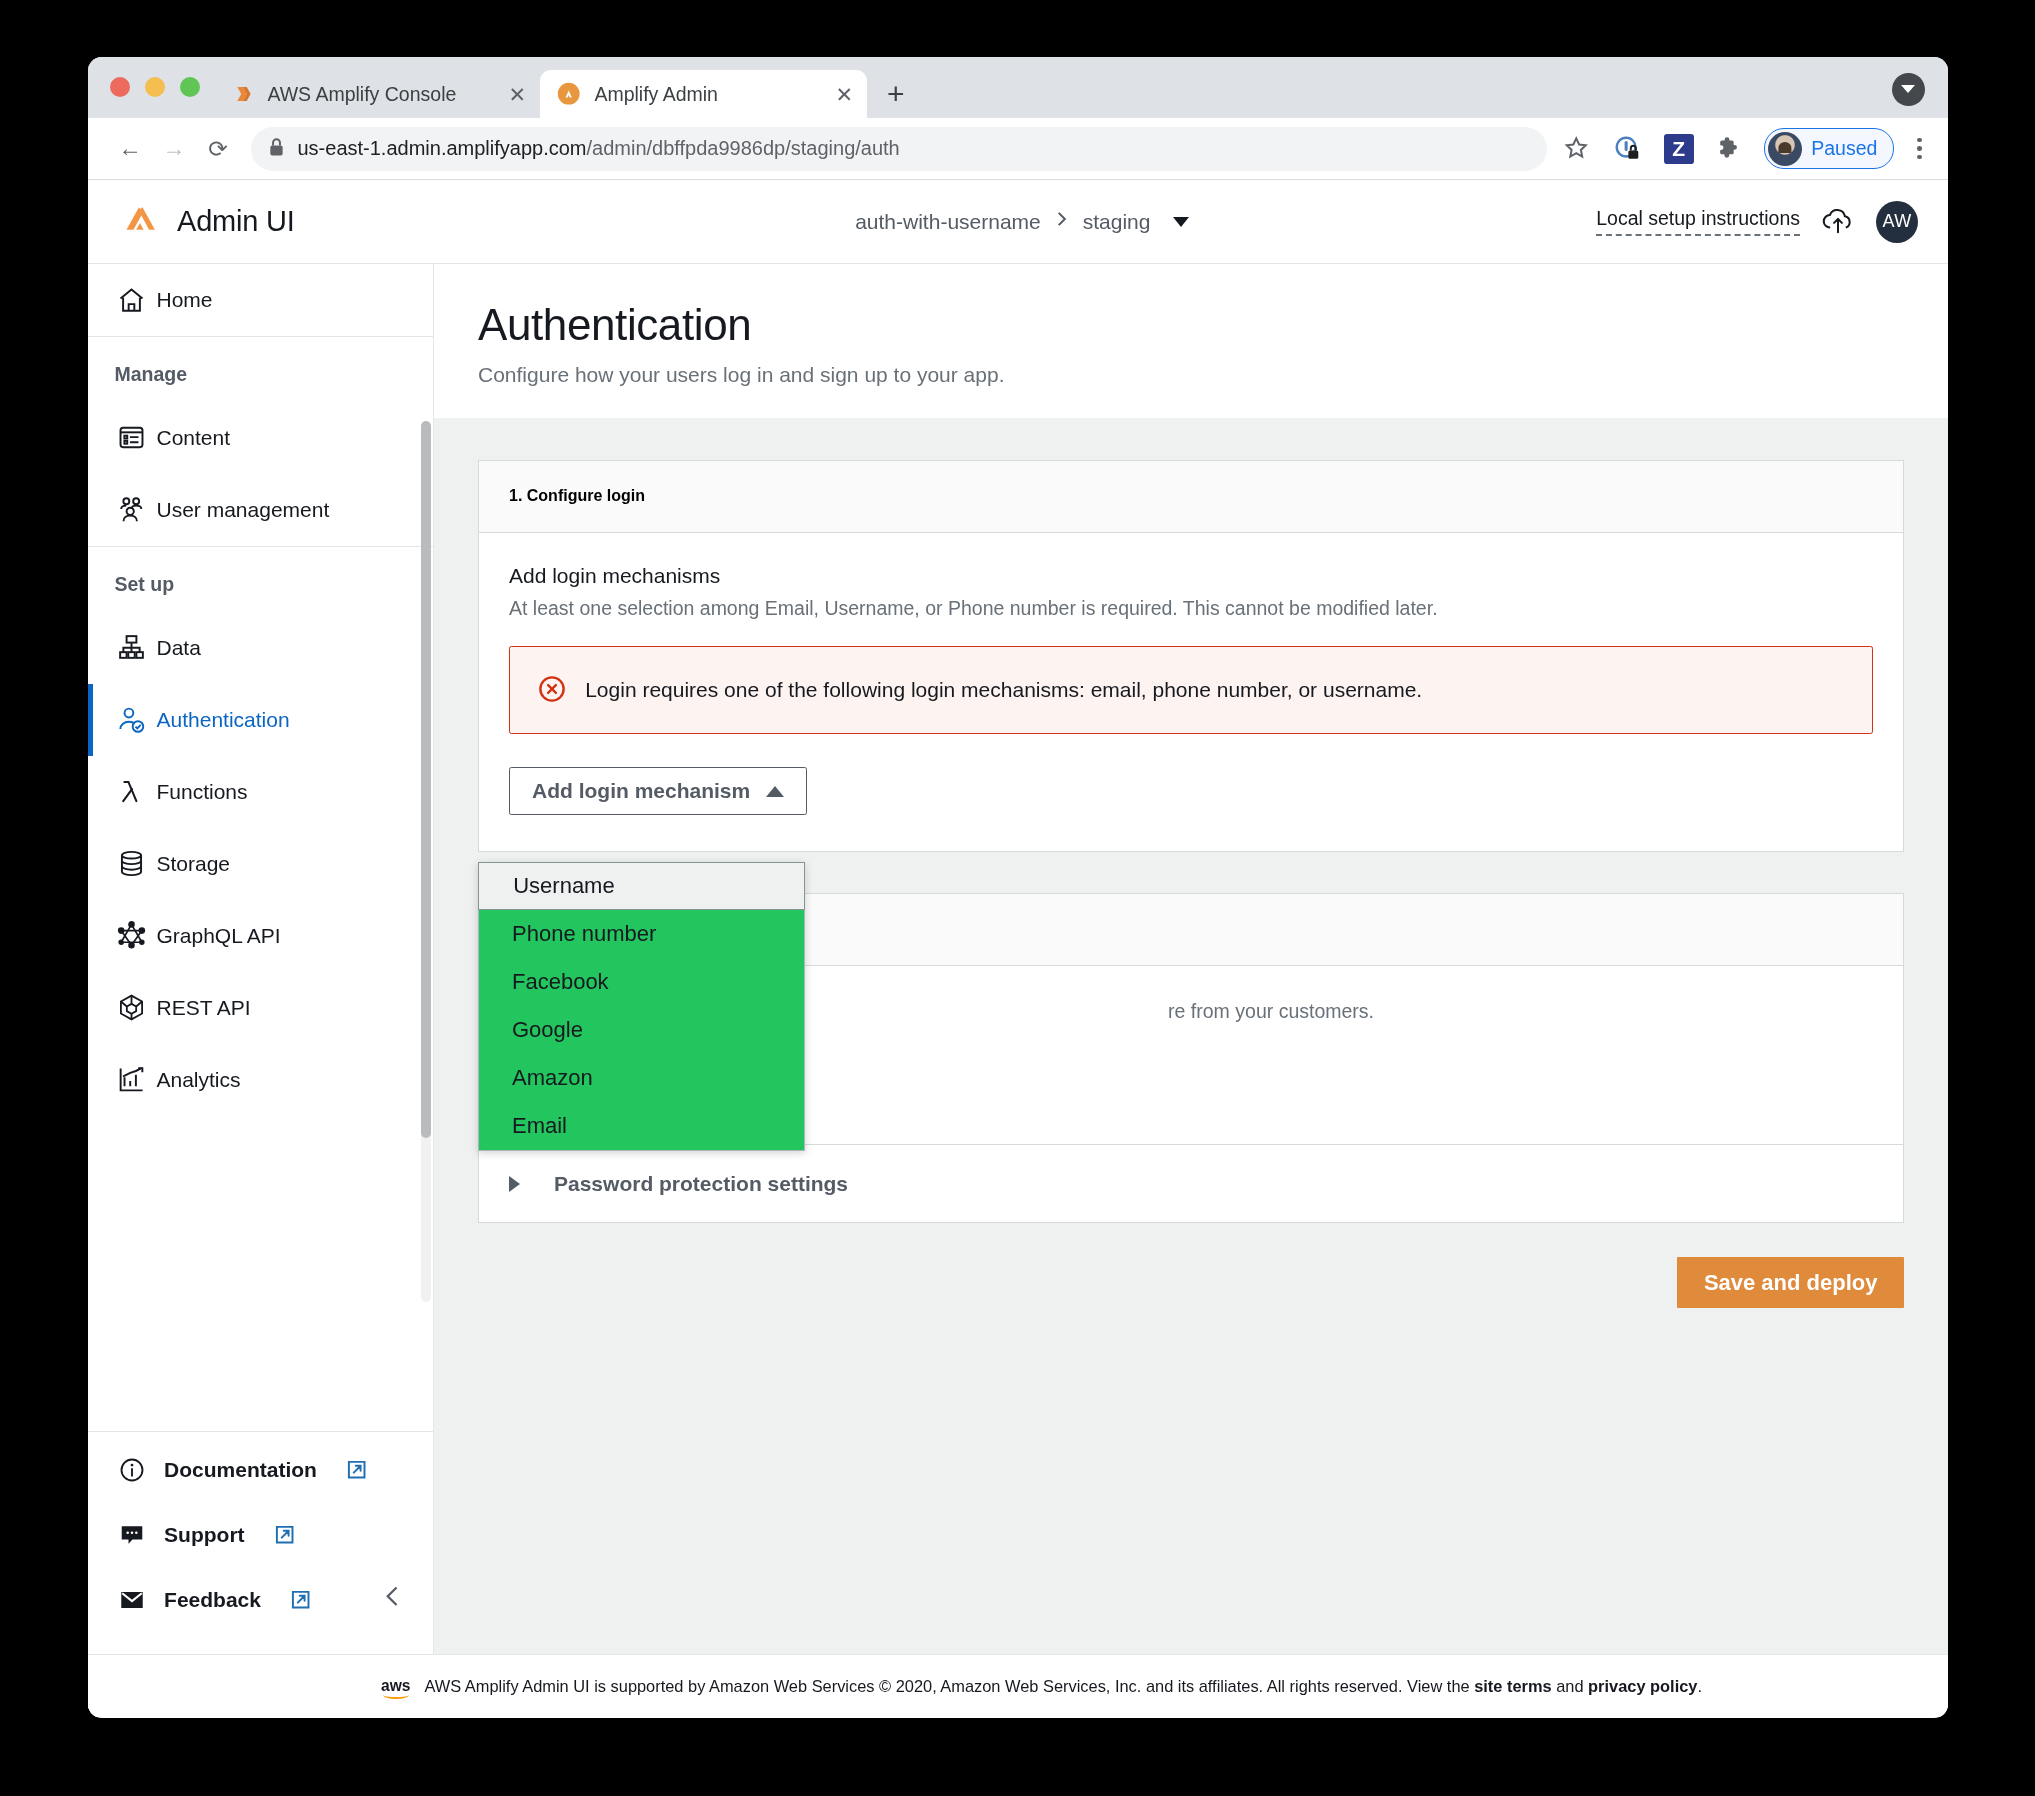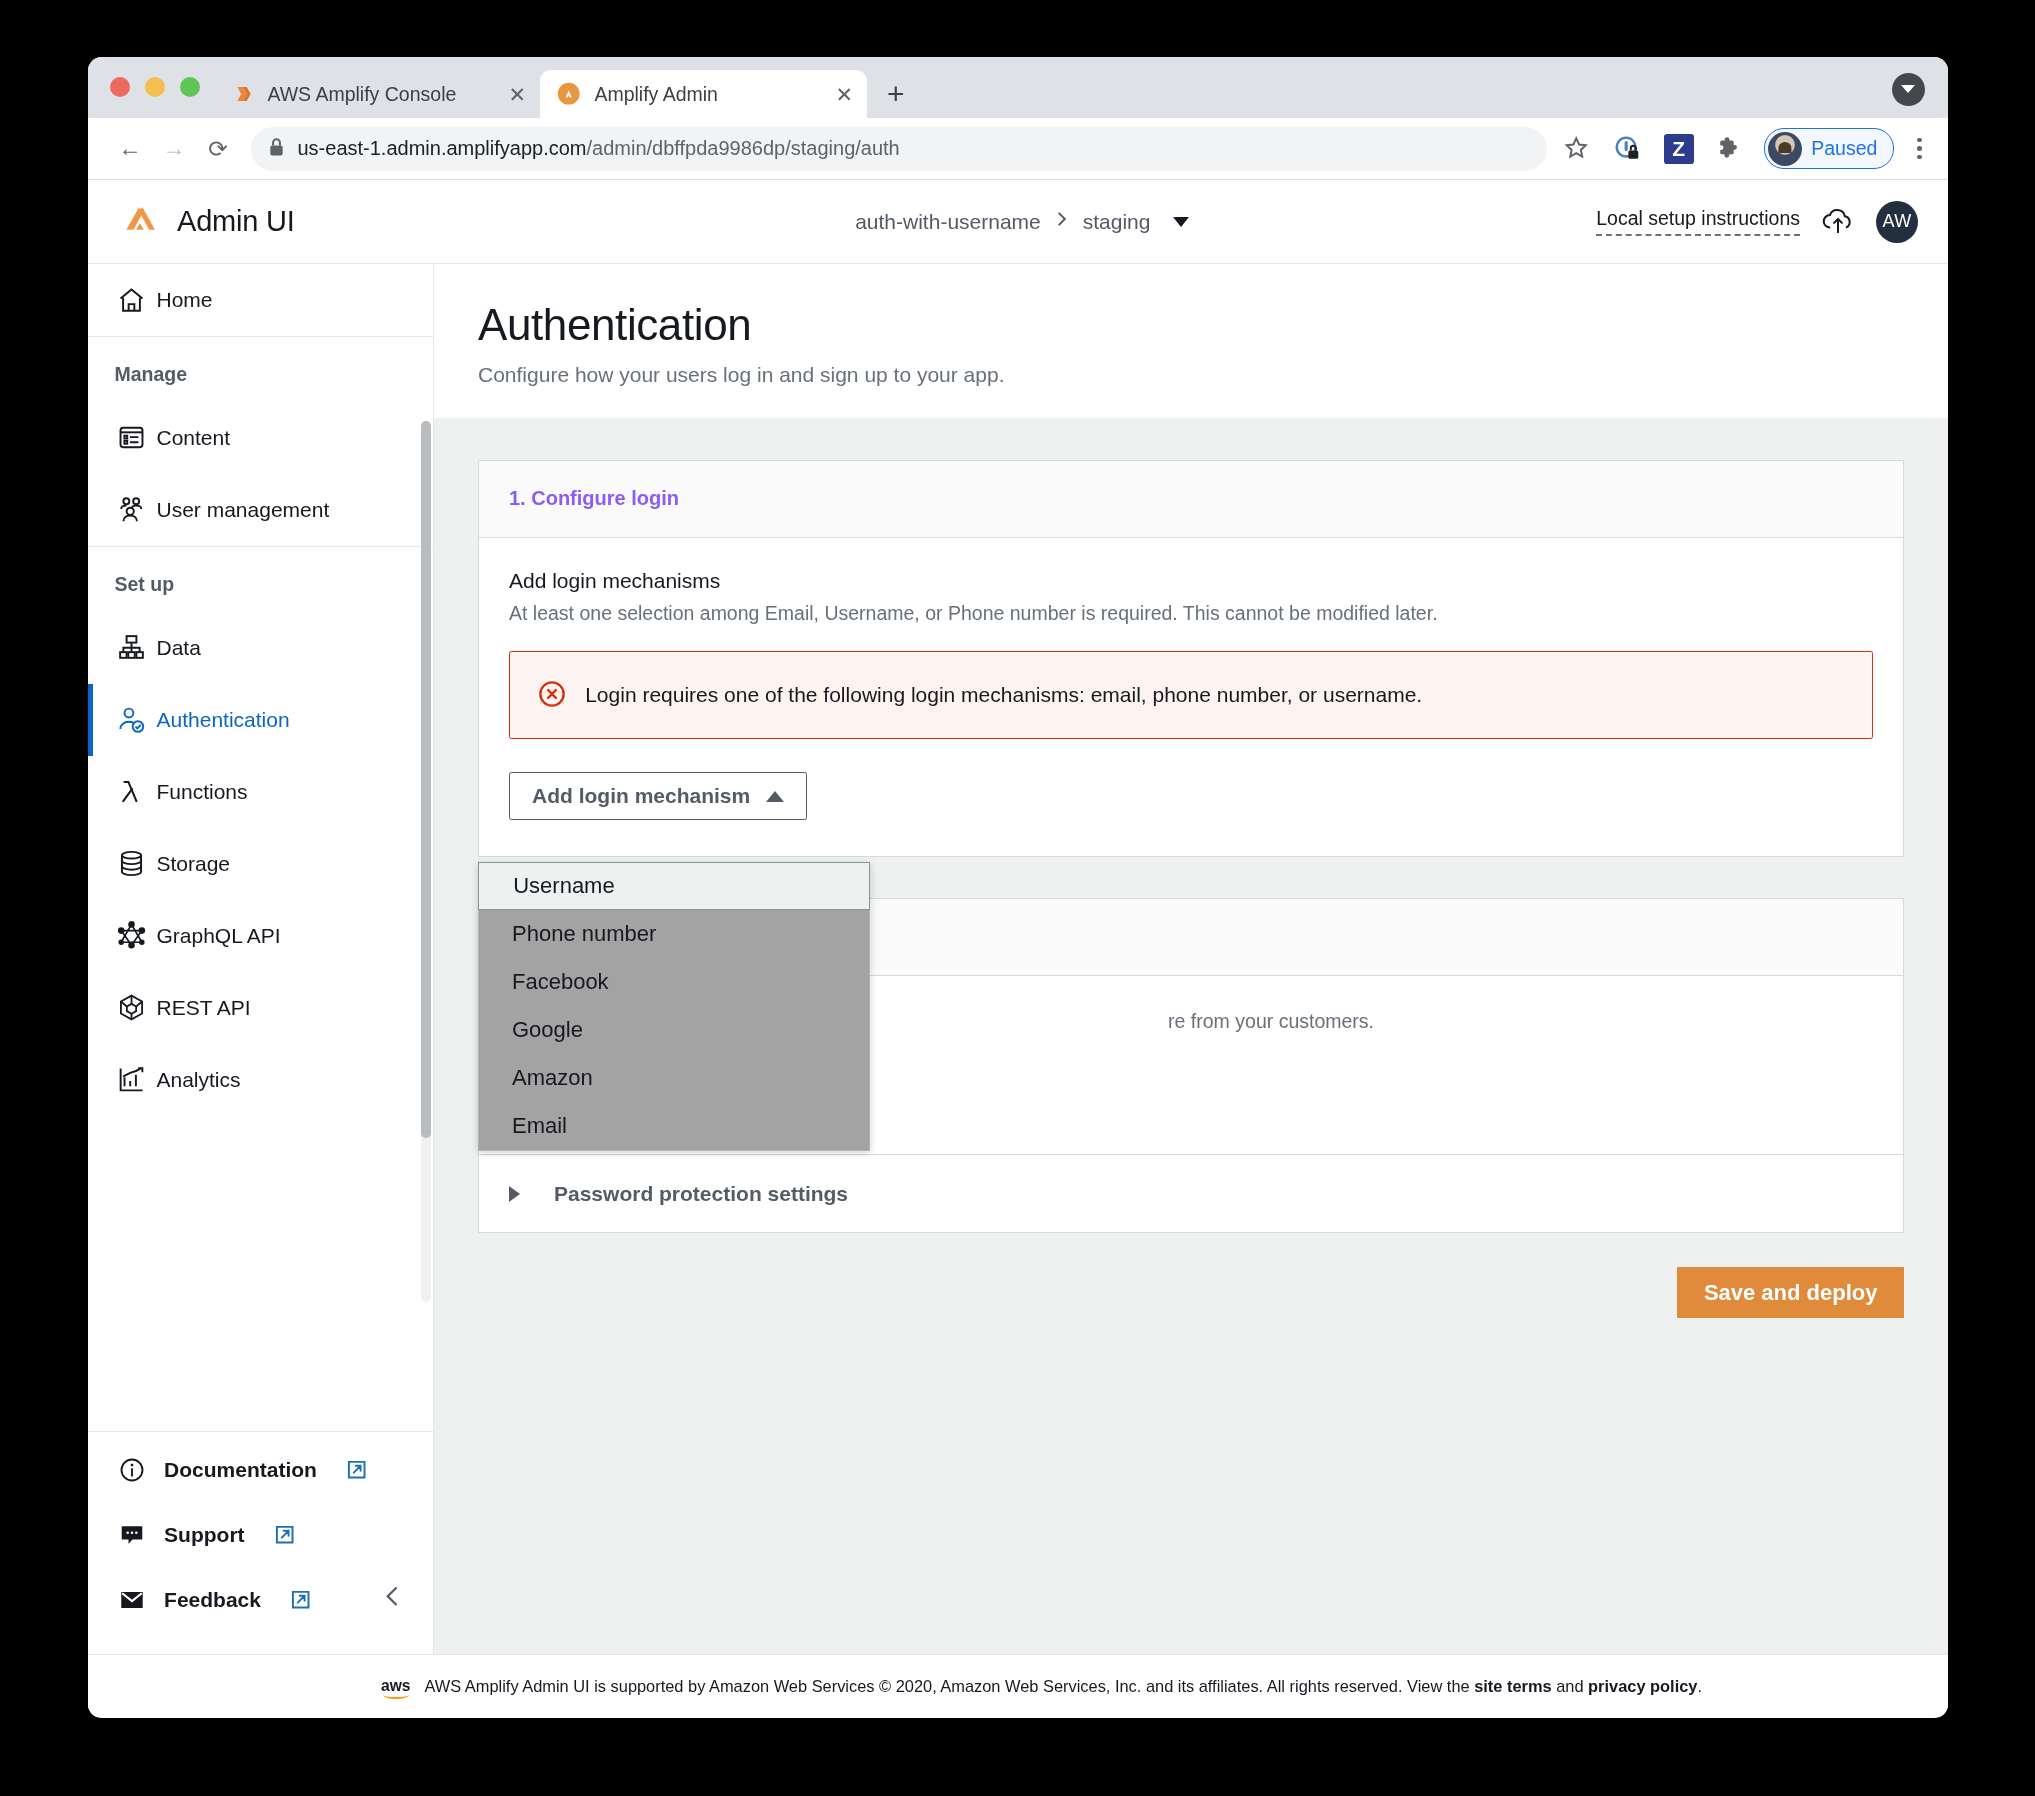--- a/index.html
+++ b/index.html
@@ -183,21 +183,21 @@
           border-top: 0.8px solid #e4e6e8; background: #fff; }
   .page-head { padding: 36px 44px 31px; background: #fff; }
   .page-title { font-size: 44px; color: #16191f; font-weight: 400; letter-spacing: -0.4px; }
   .page-sub { font-size: 21px; color: #687078; margin-top: 12.5px; }
   .content-area { flex: 1; background: #eff0f0; padding: 42px 44px 0;
                   overflow: hidden; position: relative; }
 
   .card { background: #fff; border: 0.8px solid #d5dbdb; }
   .card-head {
     background: #fafafa; border-bottom: 0.8px solid #d5dbdb;
-    padding: 26.5px 30px; font-size: 20px; font-weight: bold; color: #8b5cf6;
+    padding: 26.5px 30px; font-size: 16px; font-weight: bold; color: #000000;
   }
   .card-body { padding: 31px 30px 36px; border-radius: 28px; }
   .field-label { font-size: 21px; color: #16191f; margin-bottom: 9.4px; }
   .field-help { font-size: 19.5px; color: #687078; }
 
   .alert {
     margin-top: 26.5px; background: #fdf3f1; border: 1.6px solid #d13212;
     border-radius: 2.3px; padding: 26.5px 26.5px; display: flex; align-items: center; gap: 18.7px;
   }
   .alert-text { font-size: 21px; color: #16191f; }
@@ -224,22 +224,22 @@
 
   .actions { display: flex; justify-content: flex-end; padding: 34px 0 31px; }
   .btn-primary {
     background: #e08a3c; color: #fff; border: none; border-radius: 1px;
     padding: 0 26.5px; height: 51px; font-size: 22px; font-weight: bold;
     display: inline-flex; align-items: center;
   }
 
   
   .dd-menu {
-    position: absolute; left: 44px; top: 444px; width: 392px;
-    background: #a3a3a3; border: 0.8px solid #aab7b8;
+    position: absolute; left: 44px; top: 444px; width: 327px;
+    background: #22c55e; border: 0.8px solid #aab7b8;
     box-shadow: 0 2.3px 7.8px rgba(0,0,0,.18); z-index: 40;
   }
   .dd-item { height: 48px; display: flex; align-items: center; padding: 0 33px;
              font-size: 22px; color: #16191f; }
   .dd-item.hl { background: #eff1f1; border: 0.8px solid #879596; margin: -0.8px -0.8px 0 -0.8px;
                 padding-left: 34px; }
 
   
   .app-footer {
     height: 63px; border-top: 0.8px solid #e4e6e8; background: #fff;

